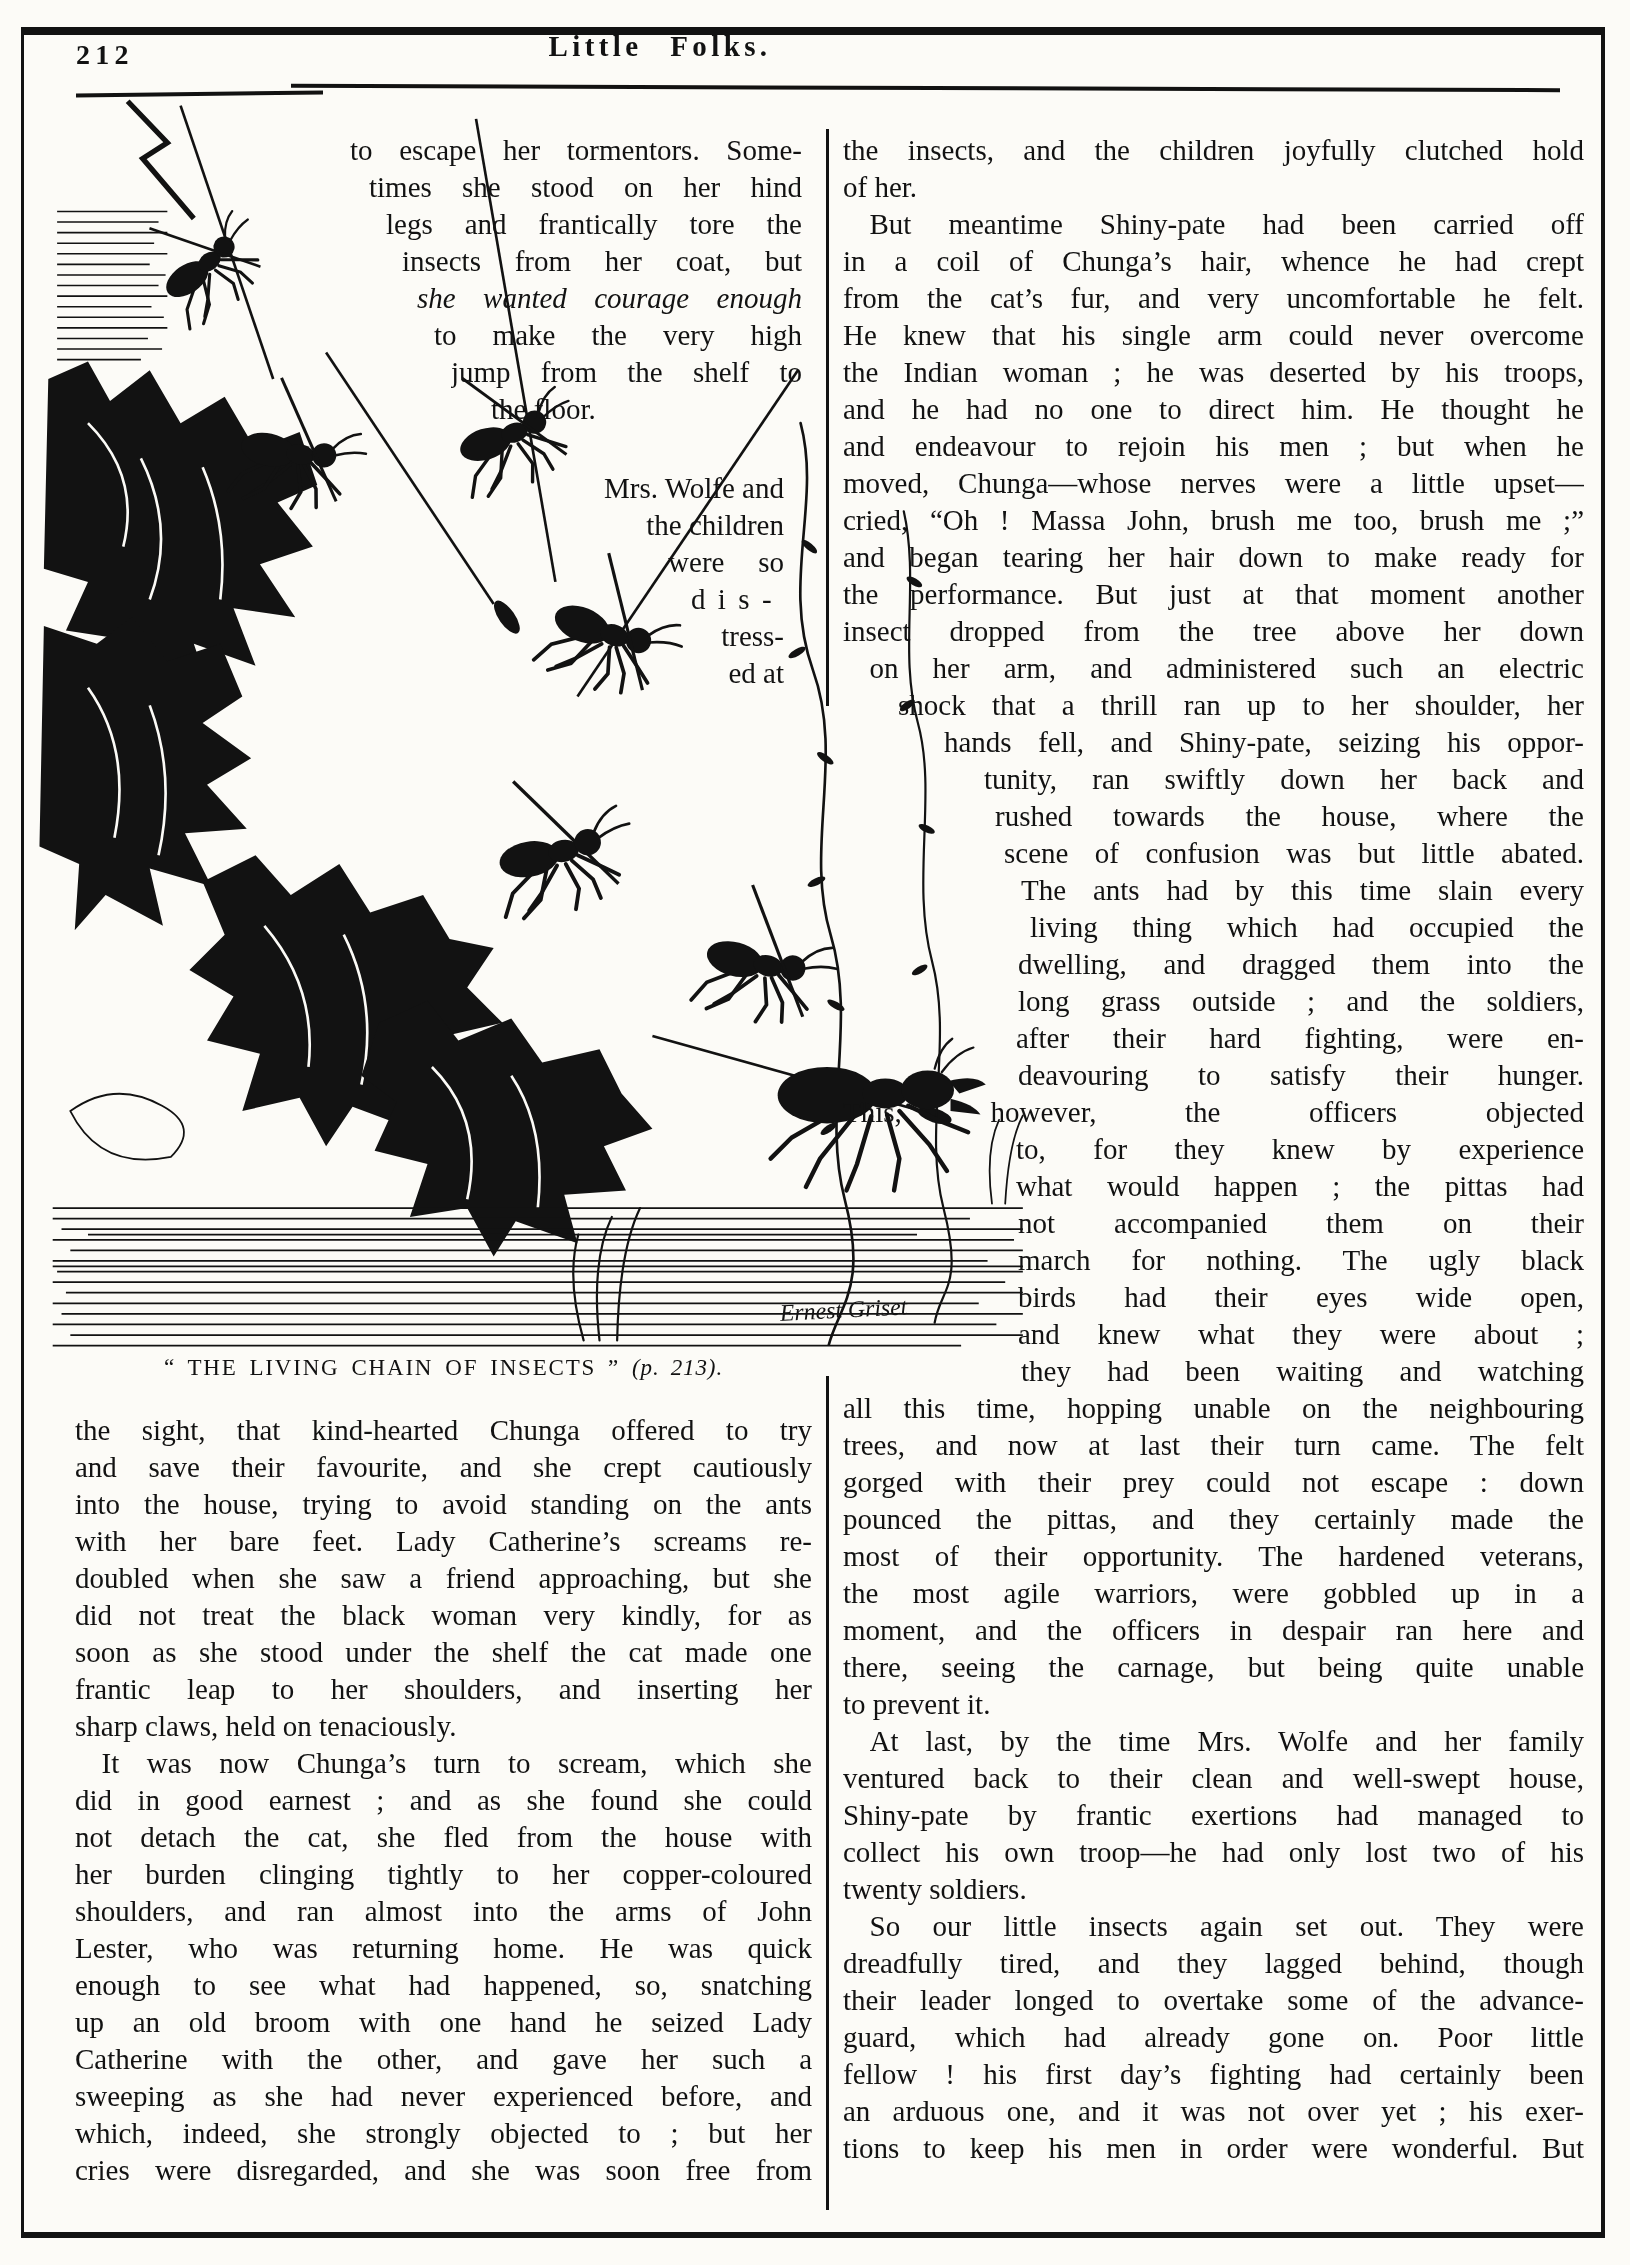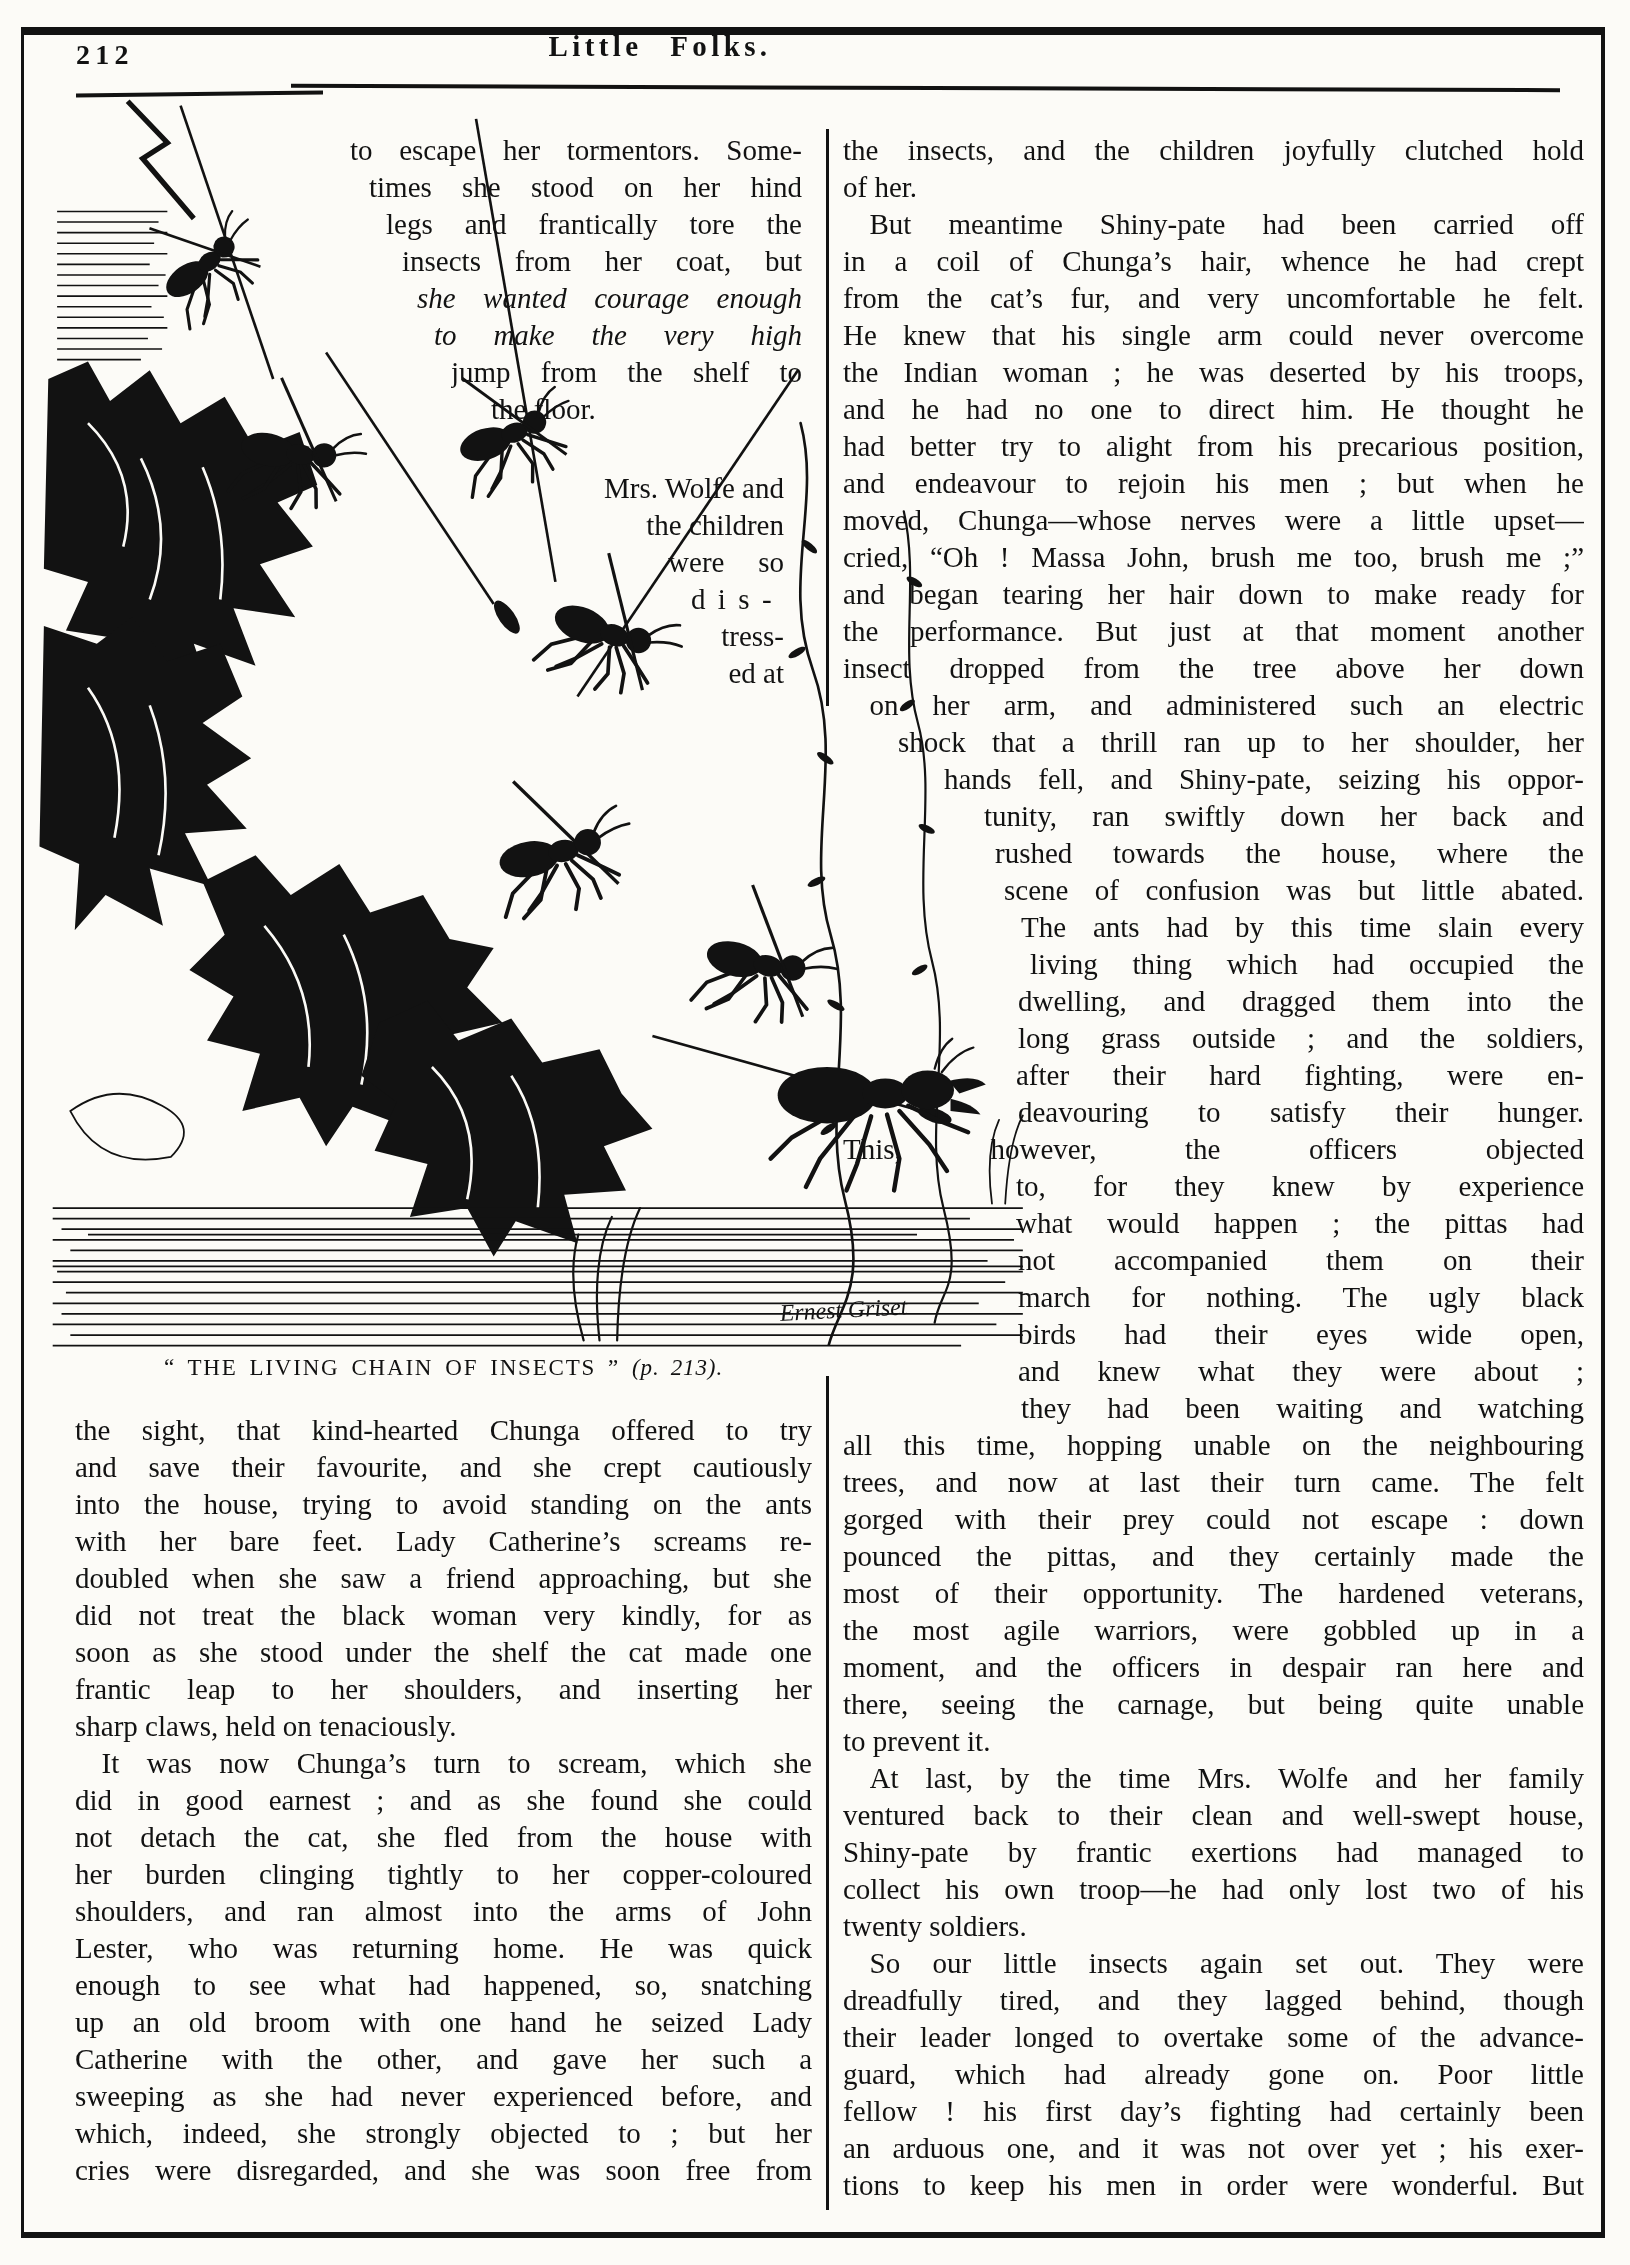--- a/index.html
+++ b/index.html
@@ -197,21 +197,21 @@
 
   <text x="845" y="1398" transform="rotate(-3 845 1398)" font-size="27" font-style="italic" fill="#141414">Ernest Griset</text>
 </svg>
 
 <div class="linesblock wrap-top">
     <div class="line just" style="margin-left: 275px;">to escape her tormentors. Some-</div>
     <div class="line just" style="margin-left: 294px;">times she stood on her hind</div>
     <div class="line just" style="margin-left: 311px;">legs and frantically tore the</div>
     <div class="line just" style="margin-left: 327px;">insects from her coat, but</div>
     <div class="line just ital" style="margin-left: 342px;">she wanted courage enough</div>
-    <div class="line just" style="margin-left: 359px; font-style: italic;">to make the very high</div>
+    <div class="line just" style="margin-left: 359px;">to make the very high</div>
     <div class="line just" style="margin-left: 376px;">jump from the shelf to</div>
     <div class="line nojust" style="margin-left: 416px;">the floor.</div>
   </div>
 
 <div class="linesblock wrap-right">
     <div class="line ralign" style="padding-right: 14px; margin-top: 44px;">Mrs. Wolfe and</div>
     <div class="line ralign" style="padding-right: 14px;">the children</div>
     <div class="line ralign" style="word-spacing: 26.5px; padding-right: 14px;">were so</div>
     <div class="line ralign" style="letter-spacing: 12.4px; padding-right: 14px;">dis-</div>
     <div class="line ralign" style="padding-right: 14px;">tress-</div>
@@ -249,21 +249,20 @@
 
 <div class="linesblock right-col">
     <div class="line just">the insects, and the children joyfully clutched hold</div>
     <div class="line nojust">of her.</div>
     <div class="line just" style="margin-left: 26.5px;">But meantime Shiny-pate had been carried off</div>
     <div class="line just">in a coil of Chunga’s hair, whence he had crept</div>
     <div class="line just">from the cat’s fur, and very uncomfortable he felt.</div>
     <div class="line just">He knew that his single arm could never overcome</div>
     <div class="line just">the Indian woman ; he was deserted by his troops,</div>
     <div class="line just">and he had no one to direct him. He thought he</div>
-    <div class="line just">had better try to alight from his precarious position,</div>
     <div class="line just">and endeavour to rejoin his men ; but when he</div>
     <div class="line just">moved, Chunga—whose nerves were a little upset—</div>
     <div class="line just">cried, “Oh ! Massa John, brush me too, brush me ;”</div>
     <div class="line just">and began tearing her hair down to make ready for</div>
     <div class="line just">the performance. But just at that moment another</div>
     <div class="line just">insect dropped from the tree above her down</div>
     <div class="line just" style="margin-left: 26.5px;">on her arm, and administered such an electric</div>
     <div class="line just" style="margin-left: 55px;">shock that a thrill ran up to her shoulder, her</div>
     <div class="line just" style="margin-left: 101px;">hands fell, and Shiny-pate, seizing his oppor-</div>
     <div class="line just" style="margin-left: 141px;">tunity, ran swiftly down her back and</div>

